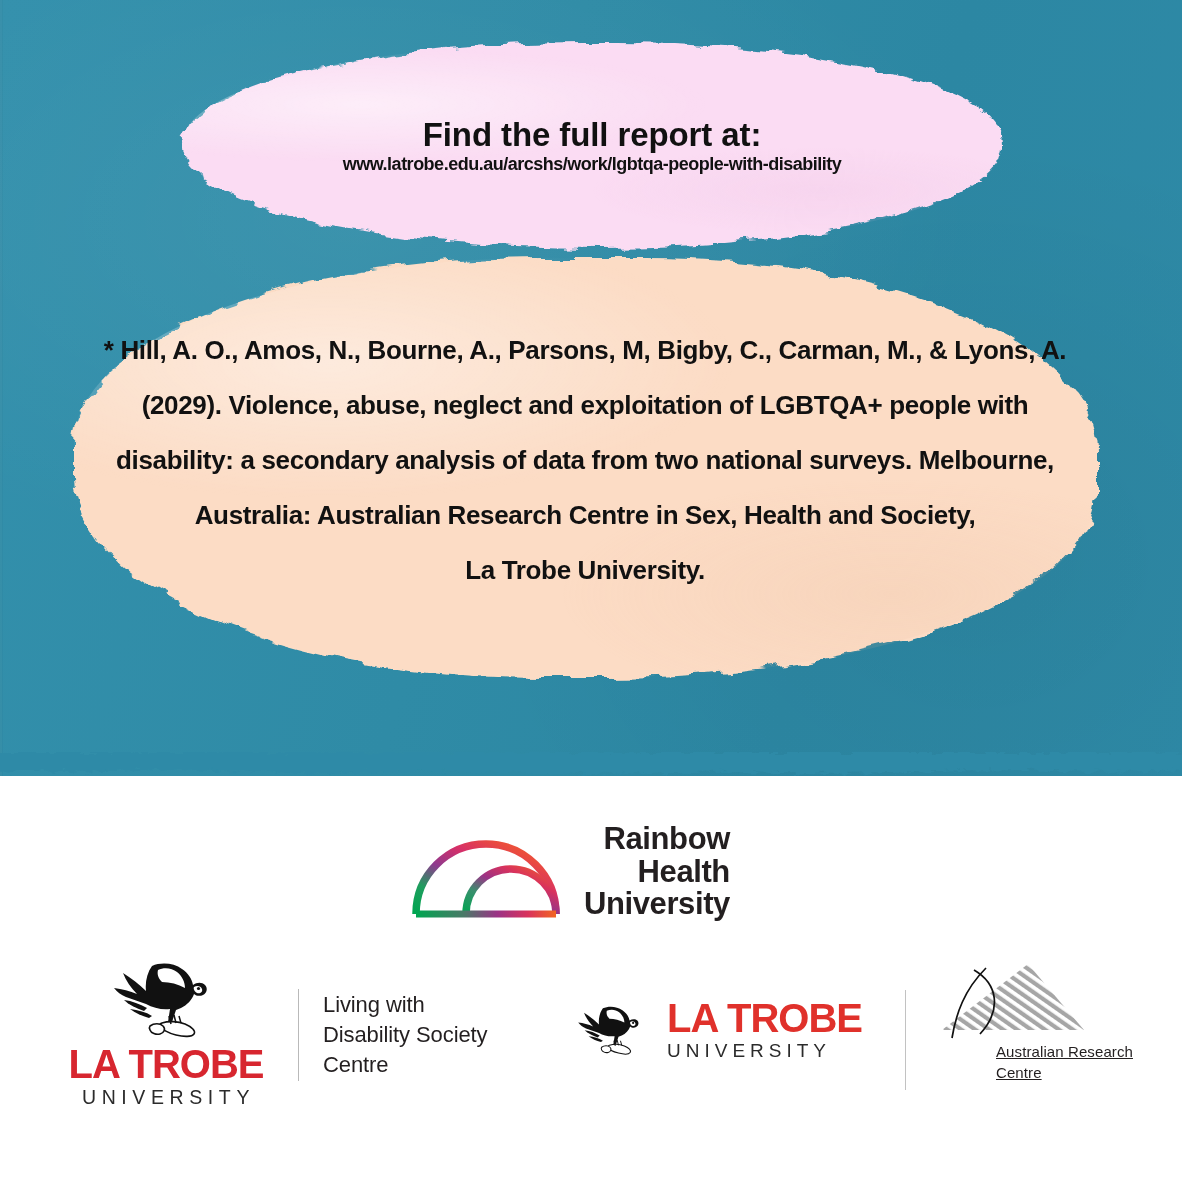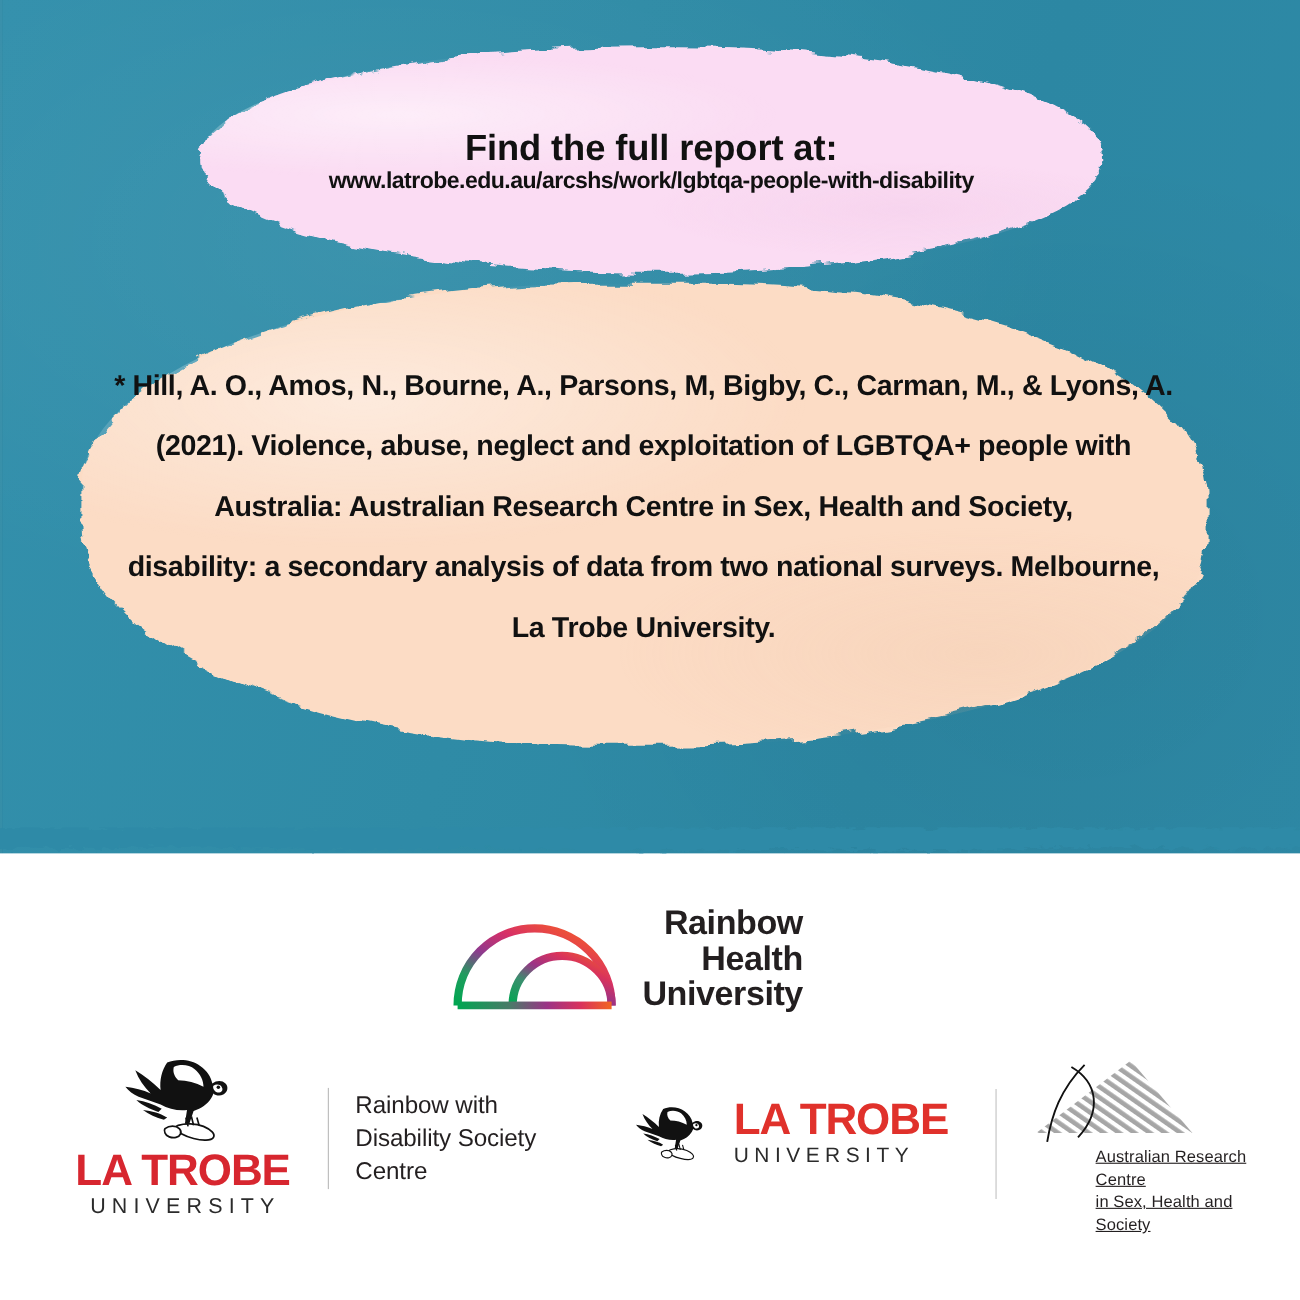--- a/index.html
+++ b/index.html
@@ -80,21 +80,21 @@
     align-items: center; justify-content: center;
   }
   .headline {
     font-size: 33px;
     font-weight: 700;
     color: #111111;
     letter-spacing: -0.1px;
     text-align: center;
   }
   .url-line {
-    font-size: 21px;
+    font-size: 18px;
     font-weight: 600;
     color: #111111;
     letter-spacing: -0.5px;
     text-align: left;
     white-space: nowrap;
   }
 
   
   .peach-blob {
     position: absolute;
@@ -297,23 +297,23 @@
       <div class="headline">Find the full report at:</div>
       <div class="url-line">www.latrobe.edu.au/arcshs/work/lgbtqa-people-with-disability</div>
     </div>
   </div>
 
   <div class="peach-blob">
     <div class="paint"></div>
     <div class="grain"></div>
     <div class="citation">
       <p class="cline">* Hill, A. O., Amos, N., Bourne, A., Parsons, M, Bigby, C., Carman, M., &amp; Lyons, A.</p>
-      <p class="cline">(2021). Violence, abuse, neglect and exploitation of LGBTQA+ people with</p>
+      <p class="cline">(2029). Violence, abuse, neglect and exploitation of LGBTQA+ people with</p>
+      <p class="cline">disability: a secondary analysis of data from two national surveys. Melbourne,</p>
       <p class="cline">Australia: Australian Research Centre in Sex, Health and Society,</p>
-      <p class="cline">disability: a secondary analysis of data from two national surveys. Melbourne,</p>
       <p class="cline">La Trobe University.</p>
     </div>
   </div>
 
   <div class="footer"></div>
 
   <div class="rha">
     <svg class="rha-mark" viewBox="0 0 156 100" aria-hidden="true">
       <path d="M8,92 A70,70 0 0 1 148,92" fill="none" stroke="url(#rainbowGrad)" stroke-width="7.5" stroke-linecap="butt"></path>
       <path d="M58,92 A45,45 0 0 1 148,92" fill="none" stroke="url(#rainbowGrad2)" stroke-width="7.5" stroke-linecap="butt"></path>
@@ -345,21 +345,21 @@
         </svg>
         <div class="ltu-wordmark">
           <div class="ltu-latrobe">LA TROBE</div>
           <div class="ltu-university">UNIVERSITY</div>
         </div>
       </div>
 
       <div class="vrule"></div>
 
       <div class="ldrc-text">
-        <span>Rainbow with</span>
+        <span>Living with</span>
         <span>Disability Society</span>
         <span>Centre</span>
       </div>
     </div>
 
     <div class="ltu-horiz">
       <svg class="eagle-h" width="78" height="62" viewBox="0 0 120 82" aria-hidden="true">
         <g fill="#111111">
           <path d="M46,6 C55,2 68,3 76,9 C82,13 86,19 87,25 C91,22 96,22 99,25 C102,28 101,33 97,35 C94,36.5 90,36 88,34 C86,40 81,45 75,48 L70,50 L66,62 L62,62 L64,49 C56,50 47,48 40,44 L20,37 C15,35 11,32 8,28 C16,29 24,31 31,34 C25,28 20,21 17,13 C25,18 33,24 40,31 C39,22 41,13 46,6 Z"></path>
           <path d="M52,10 C58,7 66,8 71,12 C76,16 79,22 79,28 C72,24 64,22 56,22 C52,18 51,14 52,10 Z" fill="#ffffff"></path>
@@ -381,18 +381,17 @@
     <div class="vrule2"></div>
 
     <div class="arcshs">
       <svg class="arcshs-mark" width="160" height="80" viewBox="0 0 160 80" aria-hidden="true">
         <polygon points="100,4 156,70 14,70" fill="url(#diagStripes)"></polygon>
         <path d="M58,8 C36,30 28,54 24,78" fill="none" stroke="#111111" stroke-width="1.7"></path>
         <path d="M46,10 C70,24 74,50 52,74" fill="none" stroke="#111111" stroke-width="1.7"></path>
       </svg>
       <div class="arcshs-text">
         <span>Australian Research Centre</span>
-        <span>in Sex, Health and Society</span>
       </div>
     </div>
 
   </div>
 </div>
 
 </body></html>

